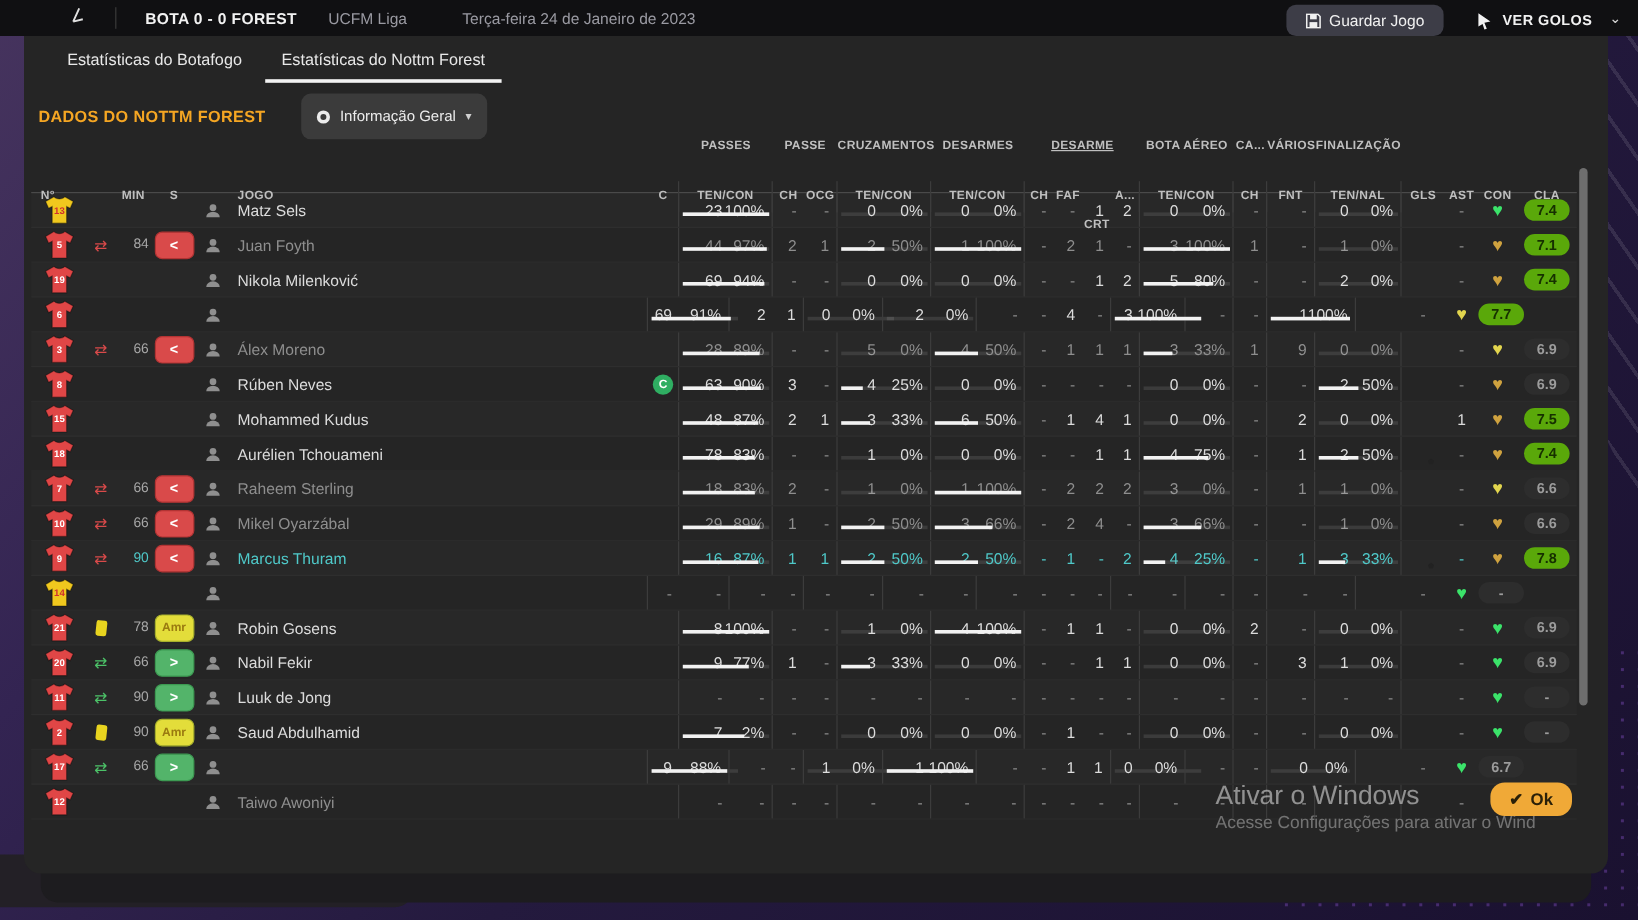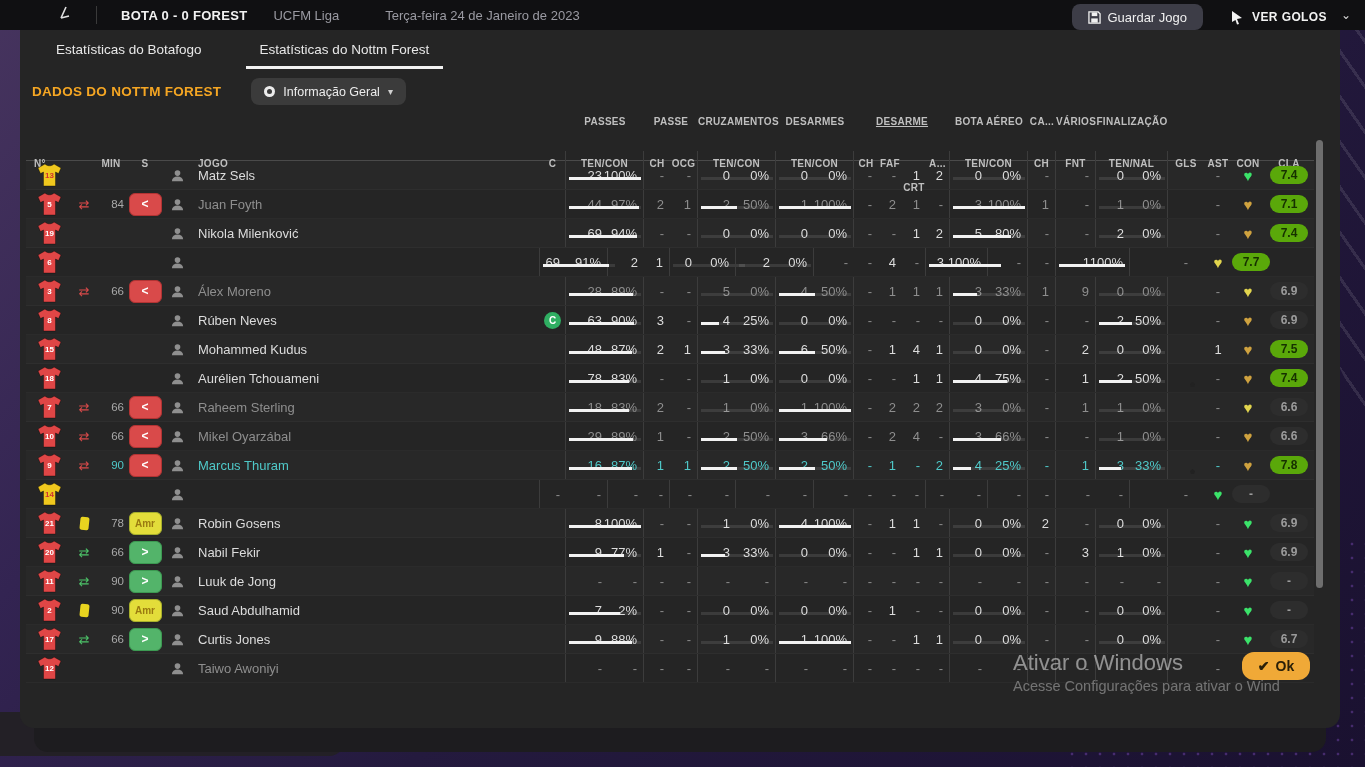--- a/index.html
+++ b/index.html
@@ -28,27 +28,27 @@
   .goalsbtn{position:absolute;right:38px;top:4px;height:26px;display:flex;align-items:center;gap:8px;color:#f2f2f2;
     font-weight:bold;font-size:12px;letter-spacing:.4px;}
   .topchev{position:absolute;right:14px;top:8px;color:#d8d8d8;font-size:12px;}
 
   
   .panel{position:absolute;left:20px;top:30px;width:1320px;height:698px;background:#252525;
     border-bottom-left-radius:14px;border-bottom-right-radius:14px;}
   .panel-shadow{position:absolute;left:34px;top:44px;width:1292px;height:708px;background:#1d1c1f;border-radius:14px;}
 
   
-  .tabs{position:absolute;left:36px;top:12px;display:flex;gap:58px;}
+  .tabs{position:absolute;left:36px;top:12px;display:flex;gap:33px;}
   .tab{color:#e8e8e8;font-size:13.5px;padding-bottom:12px;position:relative;cursor:pointer;}
   .tab.active::after{content:"";position:absolute;left:-14px;right:-14px;bottom:0;height:3px;background:#f2f2f2;}
 
   .titlerow{position:absolute;left:12px;top:48px;display:flex;align-items:center;gap:30px;}
   .ftitle{color:#f5a623;font-weight:bold;font-size:13.5px;letter-spacing:.3px;}
-  .filter{height:27px;background:#3b3b3b;border-radius:8px;display:flex;align-items:center;gap:8px;padding:0 13px;color:#ececec;font-size:12.5px;}
+  .filter{height:38px;background:#3b3b3b;border-radius:8px;display:flex;align-items:center;gap:8px;padding:0 13px;color:#ececec;font-size:12.5px;}
   .eye{width:11px;height:11px;border-radius:50%;background:#ececec;position:relative;display:inline-block;}
   .eye::after{content:"";position:absolute;left:3px;top:3px;width:5px;height:5px;border-radius:50%;background:#3b3b3b;}
   .chev{font-size:10px;color:#d0d0d0;}
 
   
   .tbl{position:absolute;left:6px;top:78px;width:1288px;}
   .grow{display:grid;grid-template-columns:46px 24px 30px 38px 26px minmax(0,1fr) 26px 42px 36px 26px 28px 38px 40px 38px 40px 24px 24px 24px 24px 38px 40px 28px 40px 34px 38px 36px 28px 32px 50px;align-items:center;}
   .hdr{height:26px;color:#bfbfbf;font-size:10px;font-weight:bold;letter-spacing:.3px;}
   .hdr .c{text-align:center;}
   .subhdr{border-bottom:1px solid #4a4a4a;}
@@ -1188,21 +1188,20 @@
           <div class="minv">66</div>
           <div>
             <div class="sbadge on">&gt;</div>
           </div>
           <div>
             <svg class="photo" width="15" height="15" viewBox="0 0 16 16">
               <circle cx="8" cy="5.4" r="3" fill="#8f8f8f"></circle>
               <path d="M2 14 a6 5 0 0 1 12 0 z" fill="#8f8f8f"></path>
             </svg>
           </div>
-          <div class="pname">Curtis Jones</div>
           <div class=" gdiv"></div>
           <div class="st"><span>9</span><span class="track" style="width:72px"></span><span class="bar" style="width:63.36px"></span></div>
           <div class="st gdiv">
             <span>88%</span>
           </div>
           <div class="st dash"><span>-</span></div>
           <div class="st gdiv dash">
             <span>-</span>
           </div>
           <div class="st"><span>1</span><span class="track" style="width:72px"></span><span class="bar" style="width:0px"></span></div>

